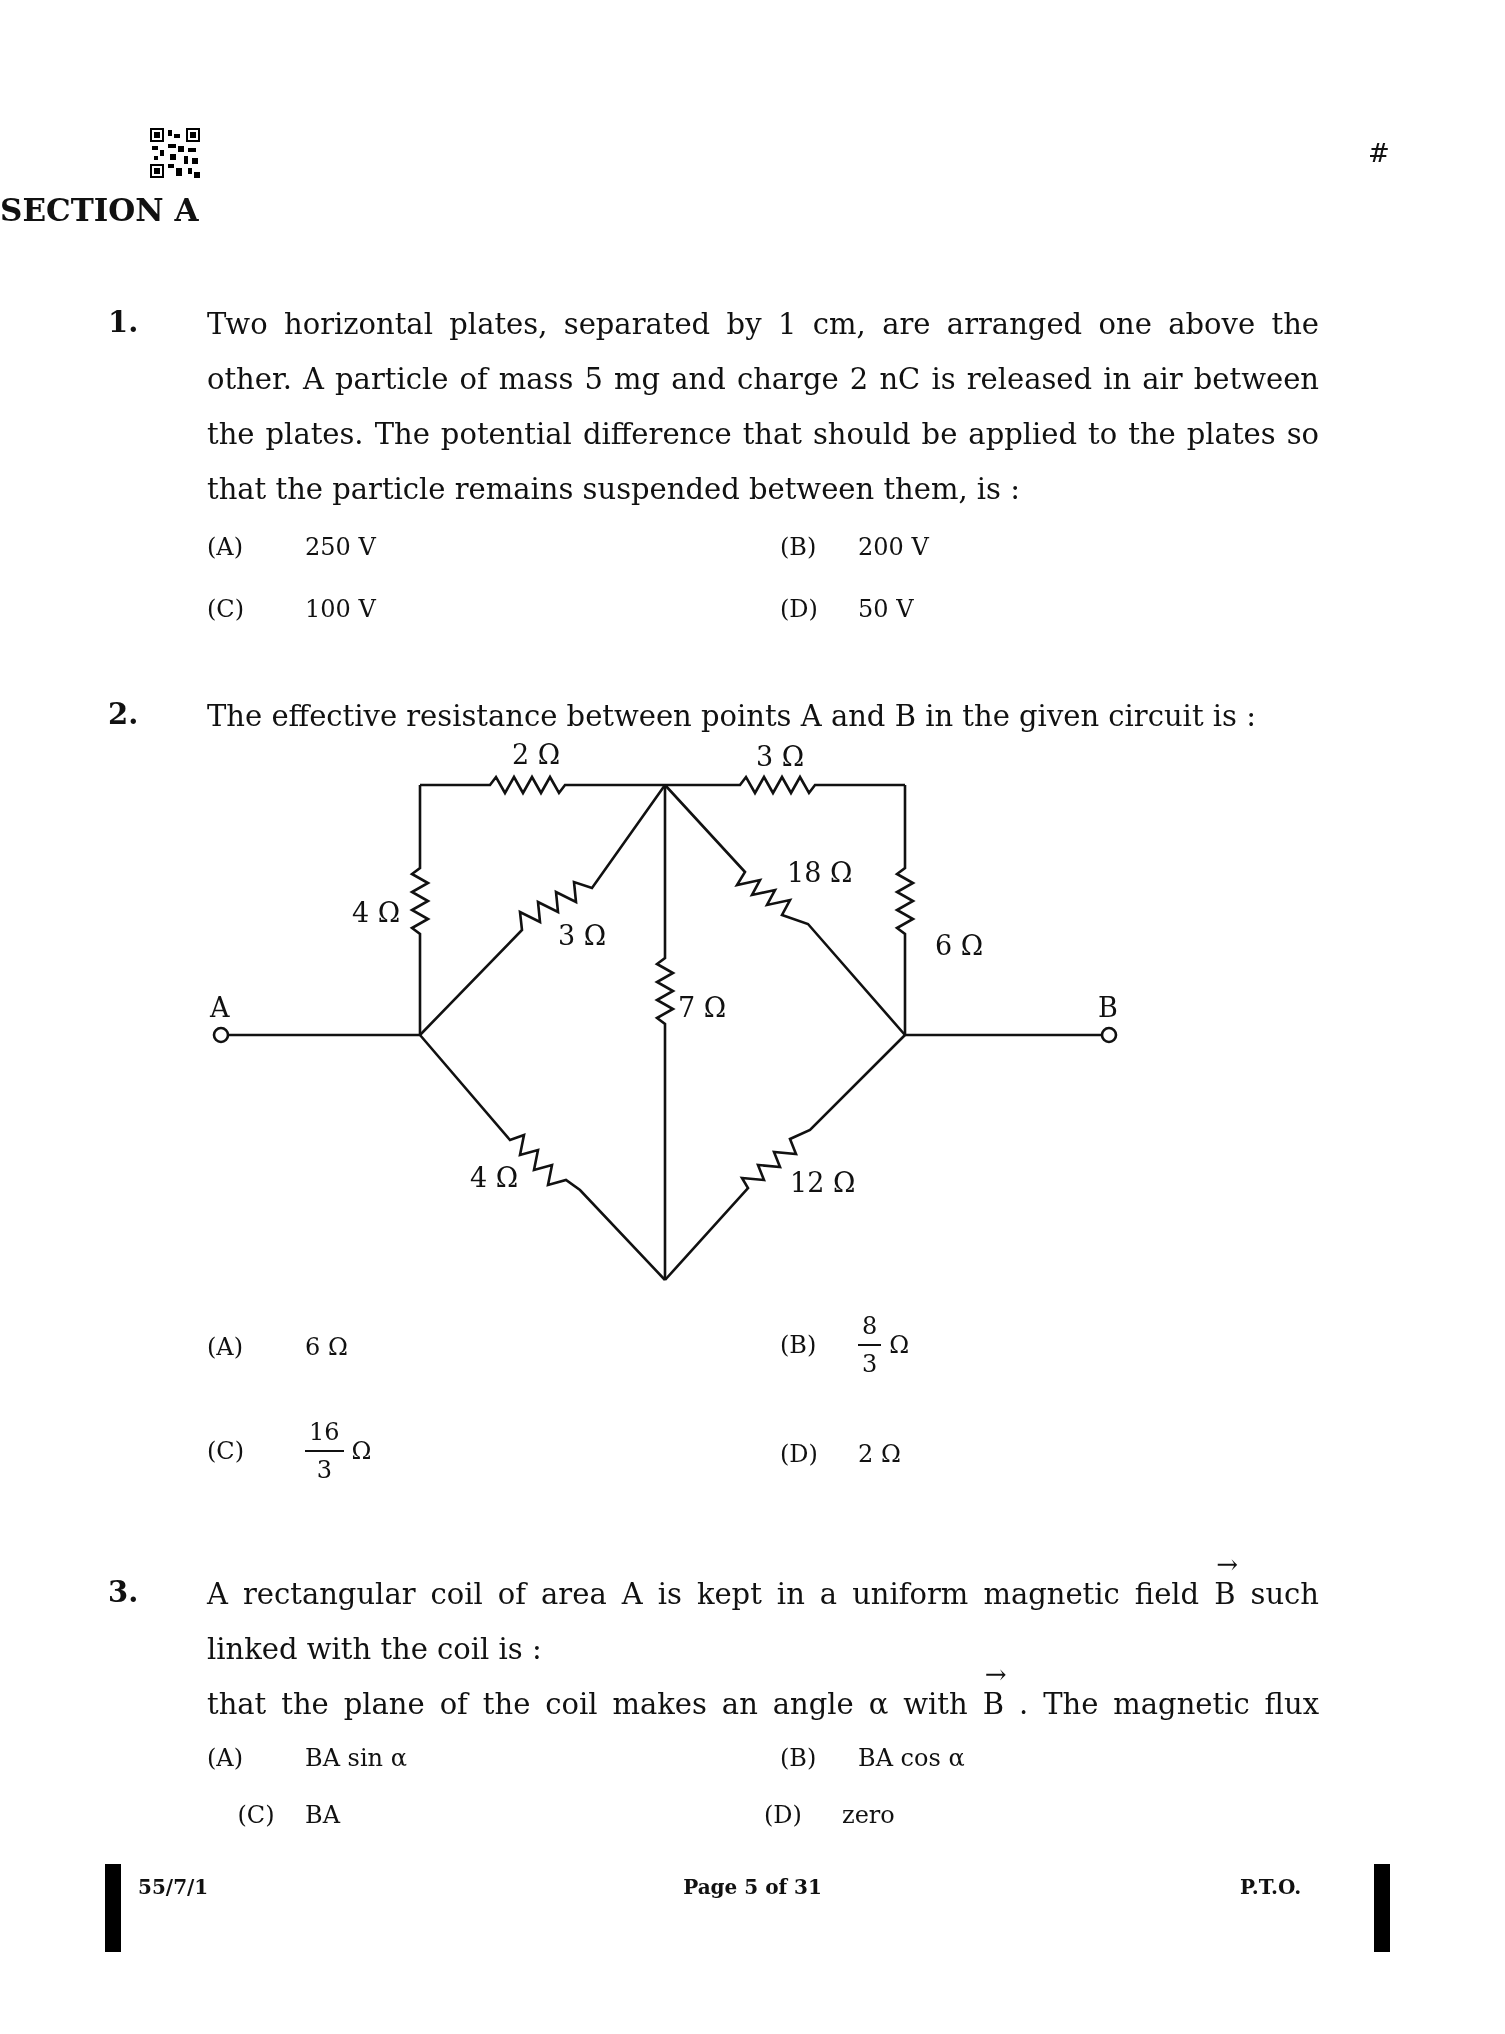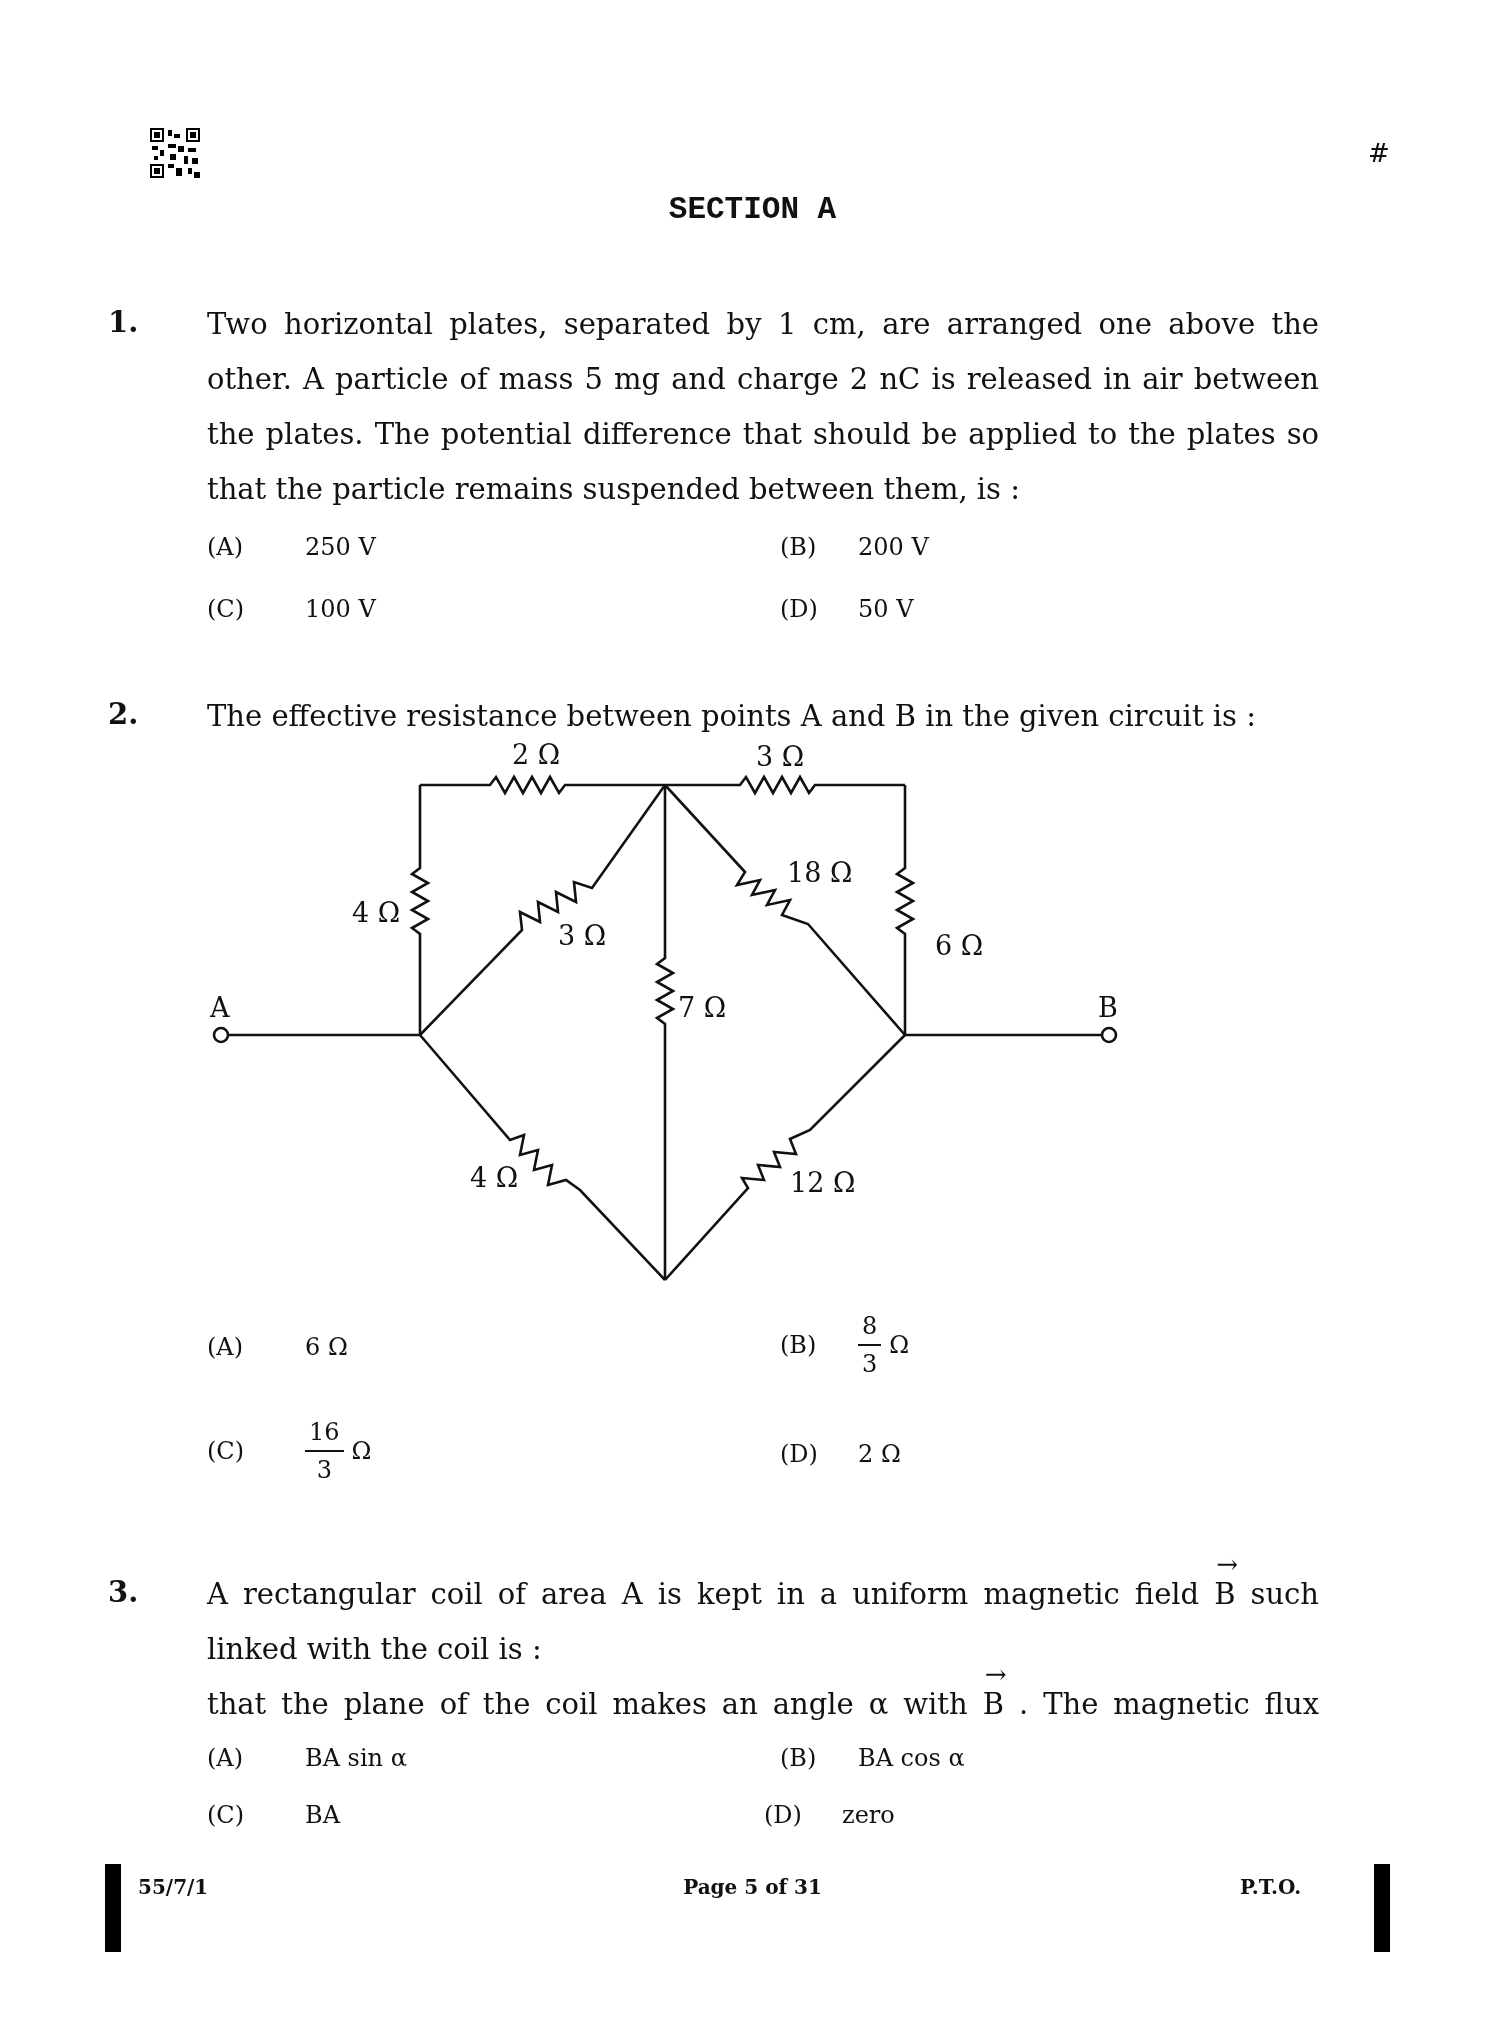--- a/index.html
+++ b/index.html
@@ -1,21 +1,21 @@
 <!DOCTYPE html>
 <html><head>
 <meta charset="utf-8">
 <style>
   html, body { margin:0; padding:0; background:#ffffff; }
   body { width:1505px; height:2034px; position:relative; overflow:hidden;
          font-family:"DejaVu Serif","Liberation Serif",serif; color:#111; }
   .abs { position:absolute; }
   .qr { left:150px; top:128px; width:50px; height:50px; }
   .hash { left:1368px; top:138px; font-size:26px; }
-  .section-title { left:0; width:1505px; text-align:center; top:192px; font-size:31px; font-weight:bold;font-family:Liberation Mono, monospace; }
+  .section-title { left:0; width:1505px; text-align:left; top:192px; font-size:31px; font-weight:bold; }
   .qnum { font-size:29px; font-weight:bold; }
   .qtext { font-size:29px; line-height:55px; width:1112px; text-align:justify; }
   .qtext .line { display:block; white-space:nowrap; text-align-last:justify; }
   .qtext .line.last { text-align-last:left; }
   .opt { font-size:24px; white-space:nowrap; }
   .opt .lbl { display:inline-block; width:98px; }
   .frac { display:inline-block; vertical-align:middle; text-align:center; margin-right:8px; }
   .frac span { display:block; line-height:36px; }
   .frac .num { border-bottom:2px solid #111; padding:0 4px; }
   .vec { display:inline-block; position:relative; }
@@ -118,20 +118,20 @@
 <div class="abs opt" style="left:780px; top:1440px;"><span class="lbl" style="width:78px">(D)</span><span>2 Ω</span></div>
 
 <div class="abs qnum" style="left:108px; top:1575px;">3.</div>
 <div class="abs qtext" style="left:207px; top:1567px;">
   <span class="line"><span>A rectangular coil of area A is kept in a uniform magnetic field</span> <span class="vec">B</span> <span>such</span></span>
   <span class="line last">linked with the coil is :</span>
   <span class="line"><span>that the plane of the coil makes an angle α with</span> <span class="vec">B</span> <span>. The magnetic flux</span></span>
 </div>
 <div class="abs opt" style="left:207px; top:1744px;"><span class="lbl">(A)</span><span>BA sin α</span></div>
 <div class="abs opt" style="left:780px; top:1744px;"><span class="lbl" style="width:78px">(B)</span><span>BA cos α</span></div>
-<div class="abs opt" style="left:207px; top:1801px;"><span class="lbl">(C)</span><span>BA</span></div>
+<div class="abs opt" style="left:207px; top:1801px;text-align:center;"><span class="lbl">(C)</span><span>BA</span></div>
 <div class="abs opt" style="left:764px; top:1801px;"><span class="lbl" style="width:78px">(D)</span><span>zero</span></div>
 
 <div class="abs bar" style="left:105px;"></div>
 <div class="abs footer" style="left:138px;">55/7/1</div>
 <div class="abs footer" style="left:0; width:1505px; text-align:center;">Page 5 of 31</div>
 <div class="abs footer" style="left:1240px; width:112px; text-align:left;">P.T.O.</div>
 <div class="abs bar" style="left:1374px;"></div>
 
 </body></html>

